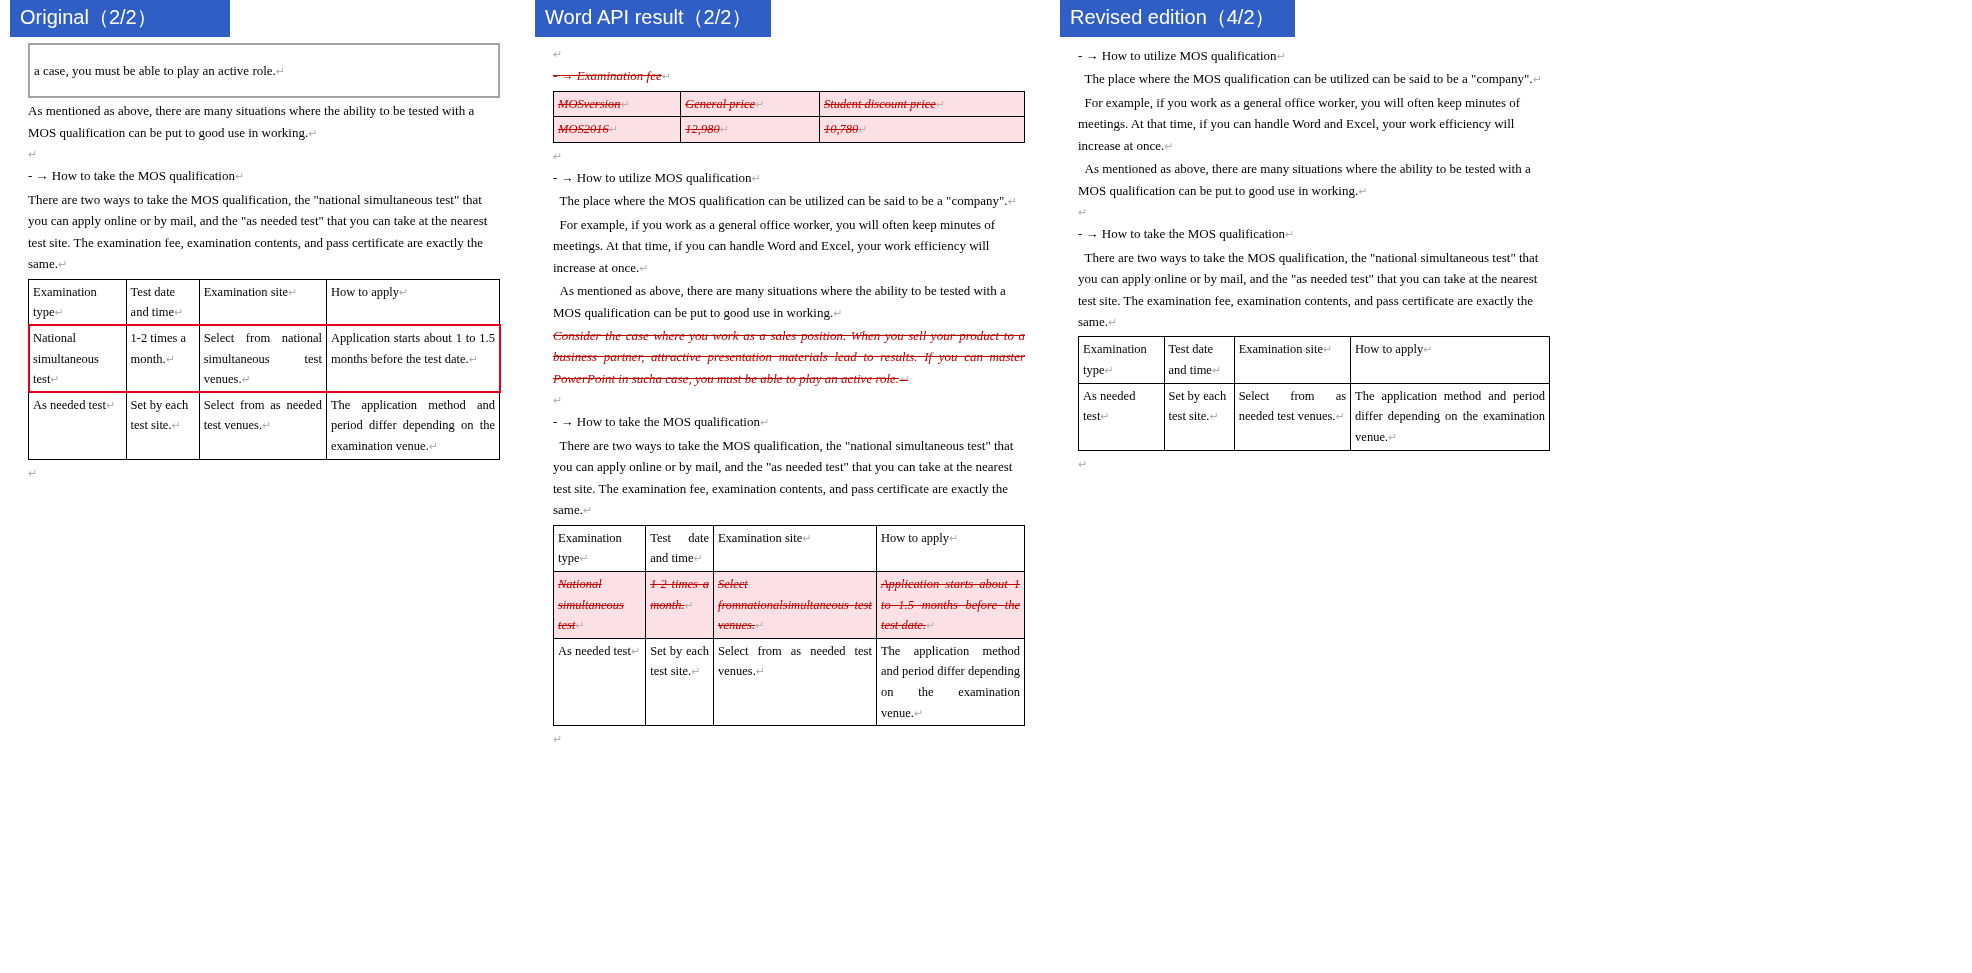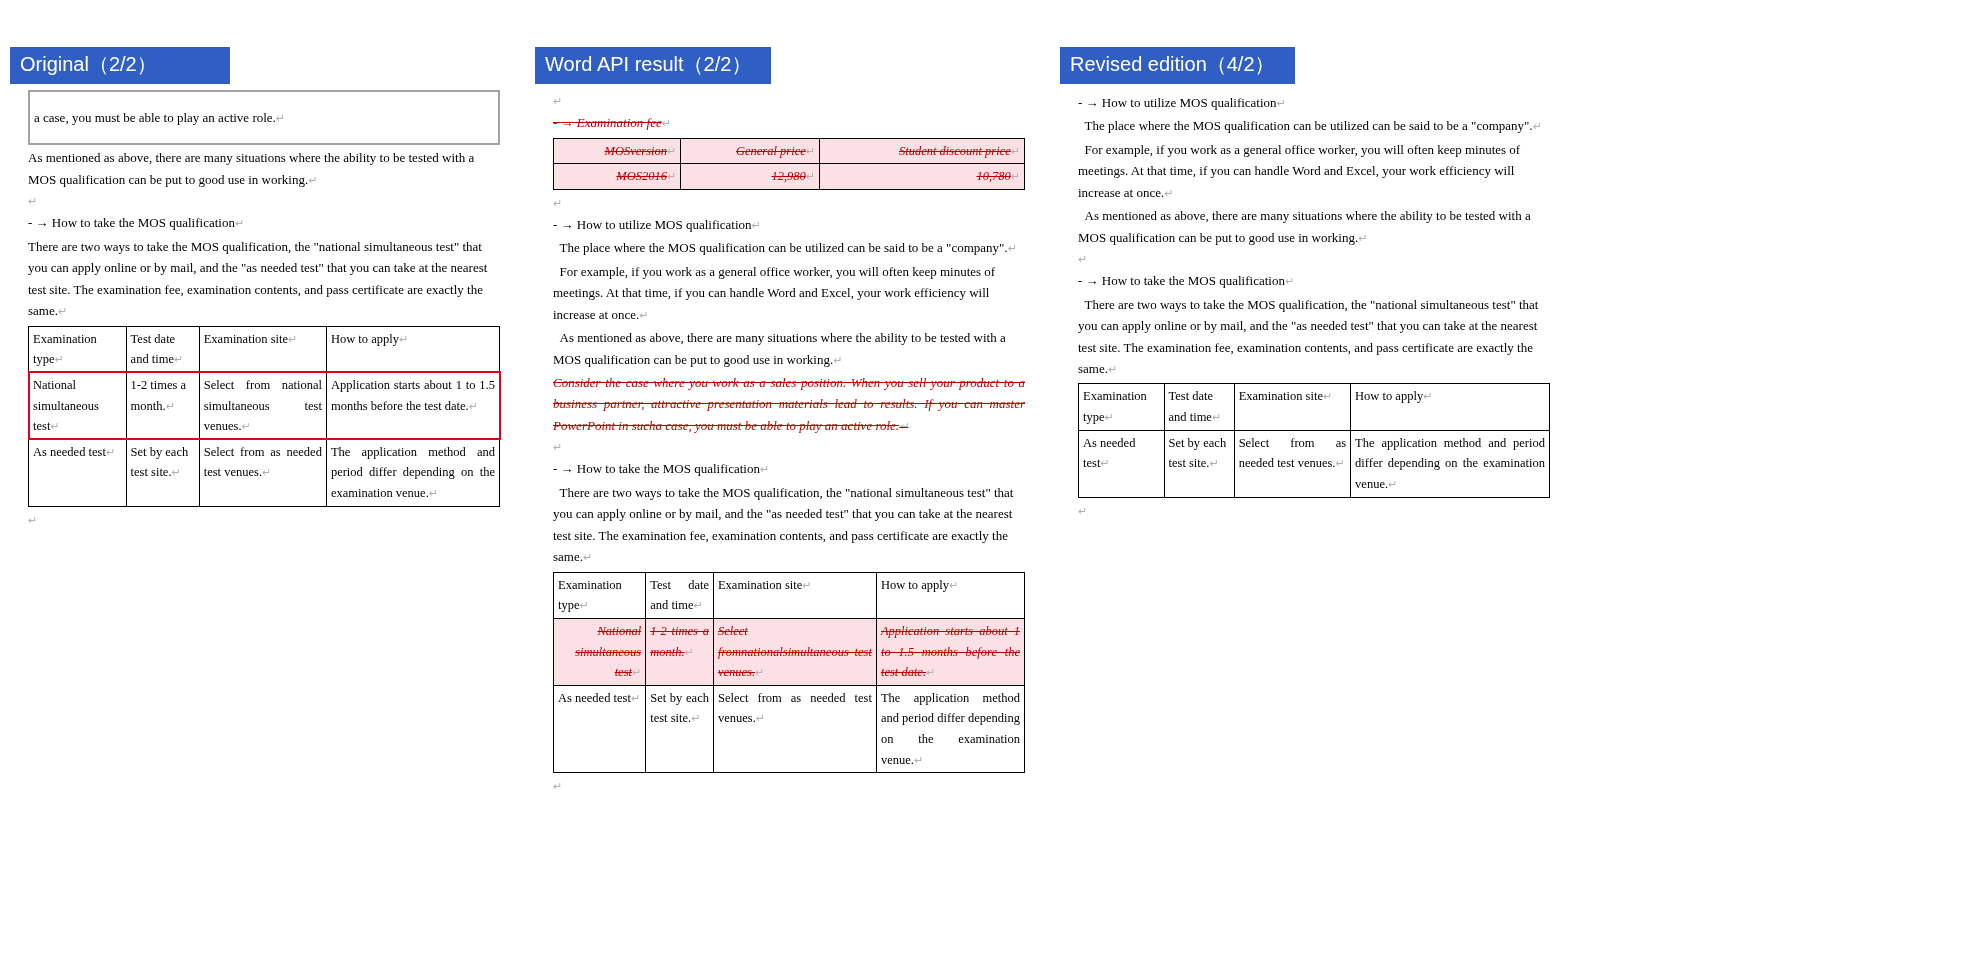--- a/index.html
+++ b/index.html
@@ -1,30 +1,30 @@
 <!DOCTYPE html>
 <html><head>
 <meta charset="utf-8">
 <style>
   html,body{margin:0;padding:0;background:#fff;font-family:"Times New Roman",serif;font-size:13px;color:#000;}
   .stage{position:relative;width:1972px;height:973px;}
-  .panel{position:absolute;top:0;width:500px;margin-top:47px;}
+  .panel{position:absolute;top:0;width:500px;}
   .panel.p1{left:10px;}
   .panel.p2{left:535px;}
   .panel.p3{left:1060px;}
   .tab{display:inline-block;background:#2f5fc4;color:#fff;font-family:Arial,sans-serif;font-size:20px;padding:4px 20px 6px 10px;min-width:190px;}
   .page{padding:6px 10px 10px 18px;line-height:1.65;}
   .pm{color:#b0b0b0;font-size:11px;}
   .redbox{border:2px solid #a3a3a3;padding:15px 4px;display:block;}
   p{margin:2px 0;}
   table{border-collapse:collapse;width:100%;margin:4px 0;}
   th,td{border:1px solid #000;padding:2px 4px;vertical-align:top;font-weight:normal;text-align:left;font-size:12.5px;}
   td.rt{}
   .strike{color:#c00000;text-decoration:line-through;font-style:italic;}
-  .del{background:#fbe1e6;text-align:right;}
+  .del{background:#fbe1e6;}
   .just{text-align:justify;text-justify:inter-word;}
 </style>
 </head>
 <body>
 
 <div class="stage">
 
   <div class="panel p1">
     <div class="tab">Original（2/2）</div>
     <div class="page">

